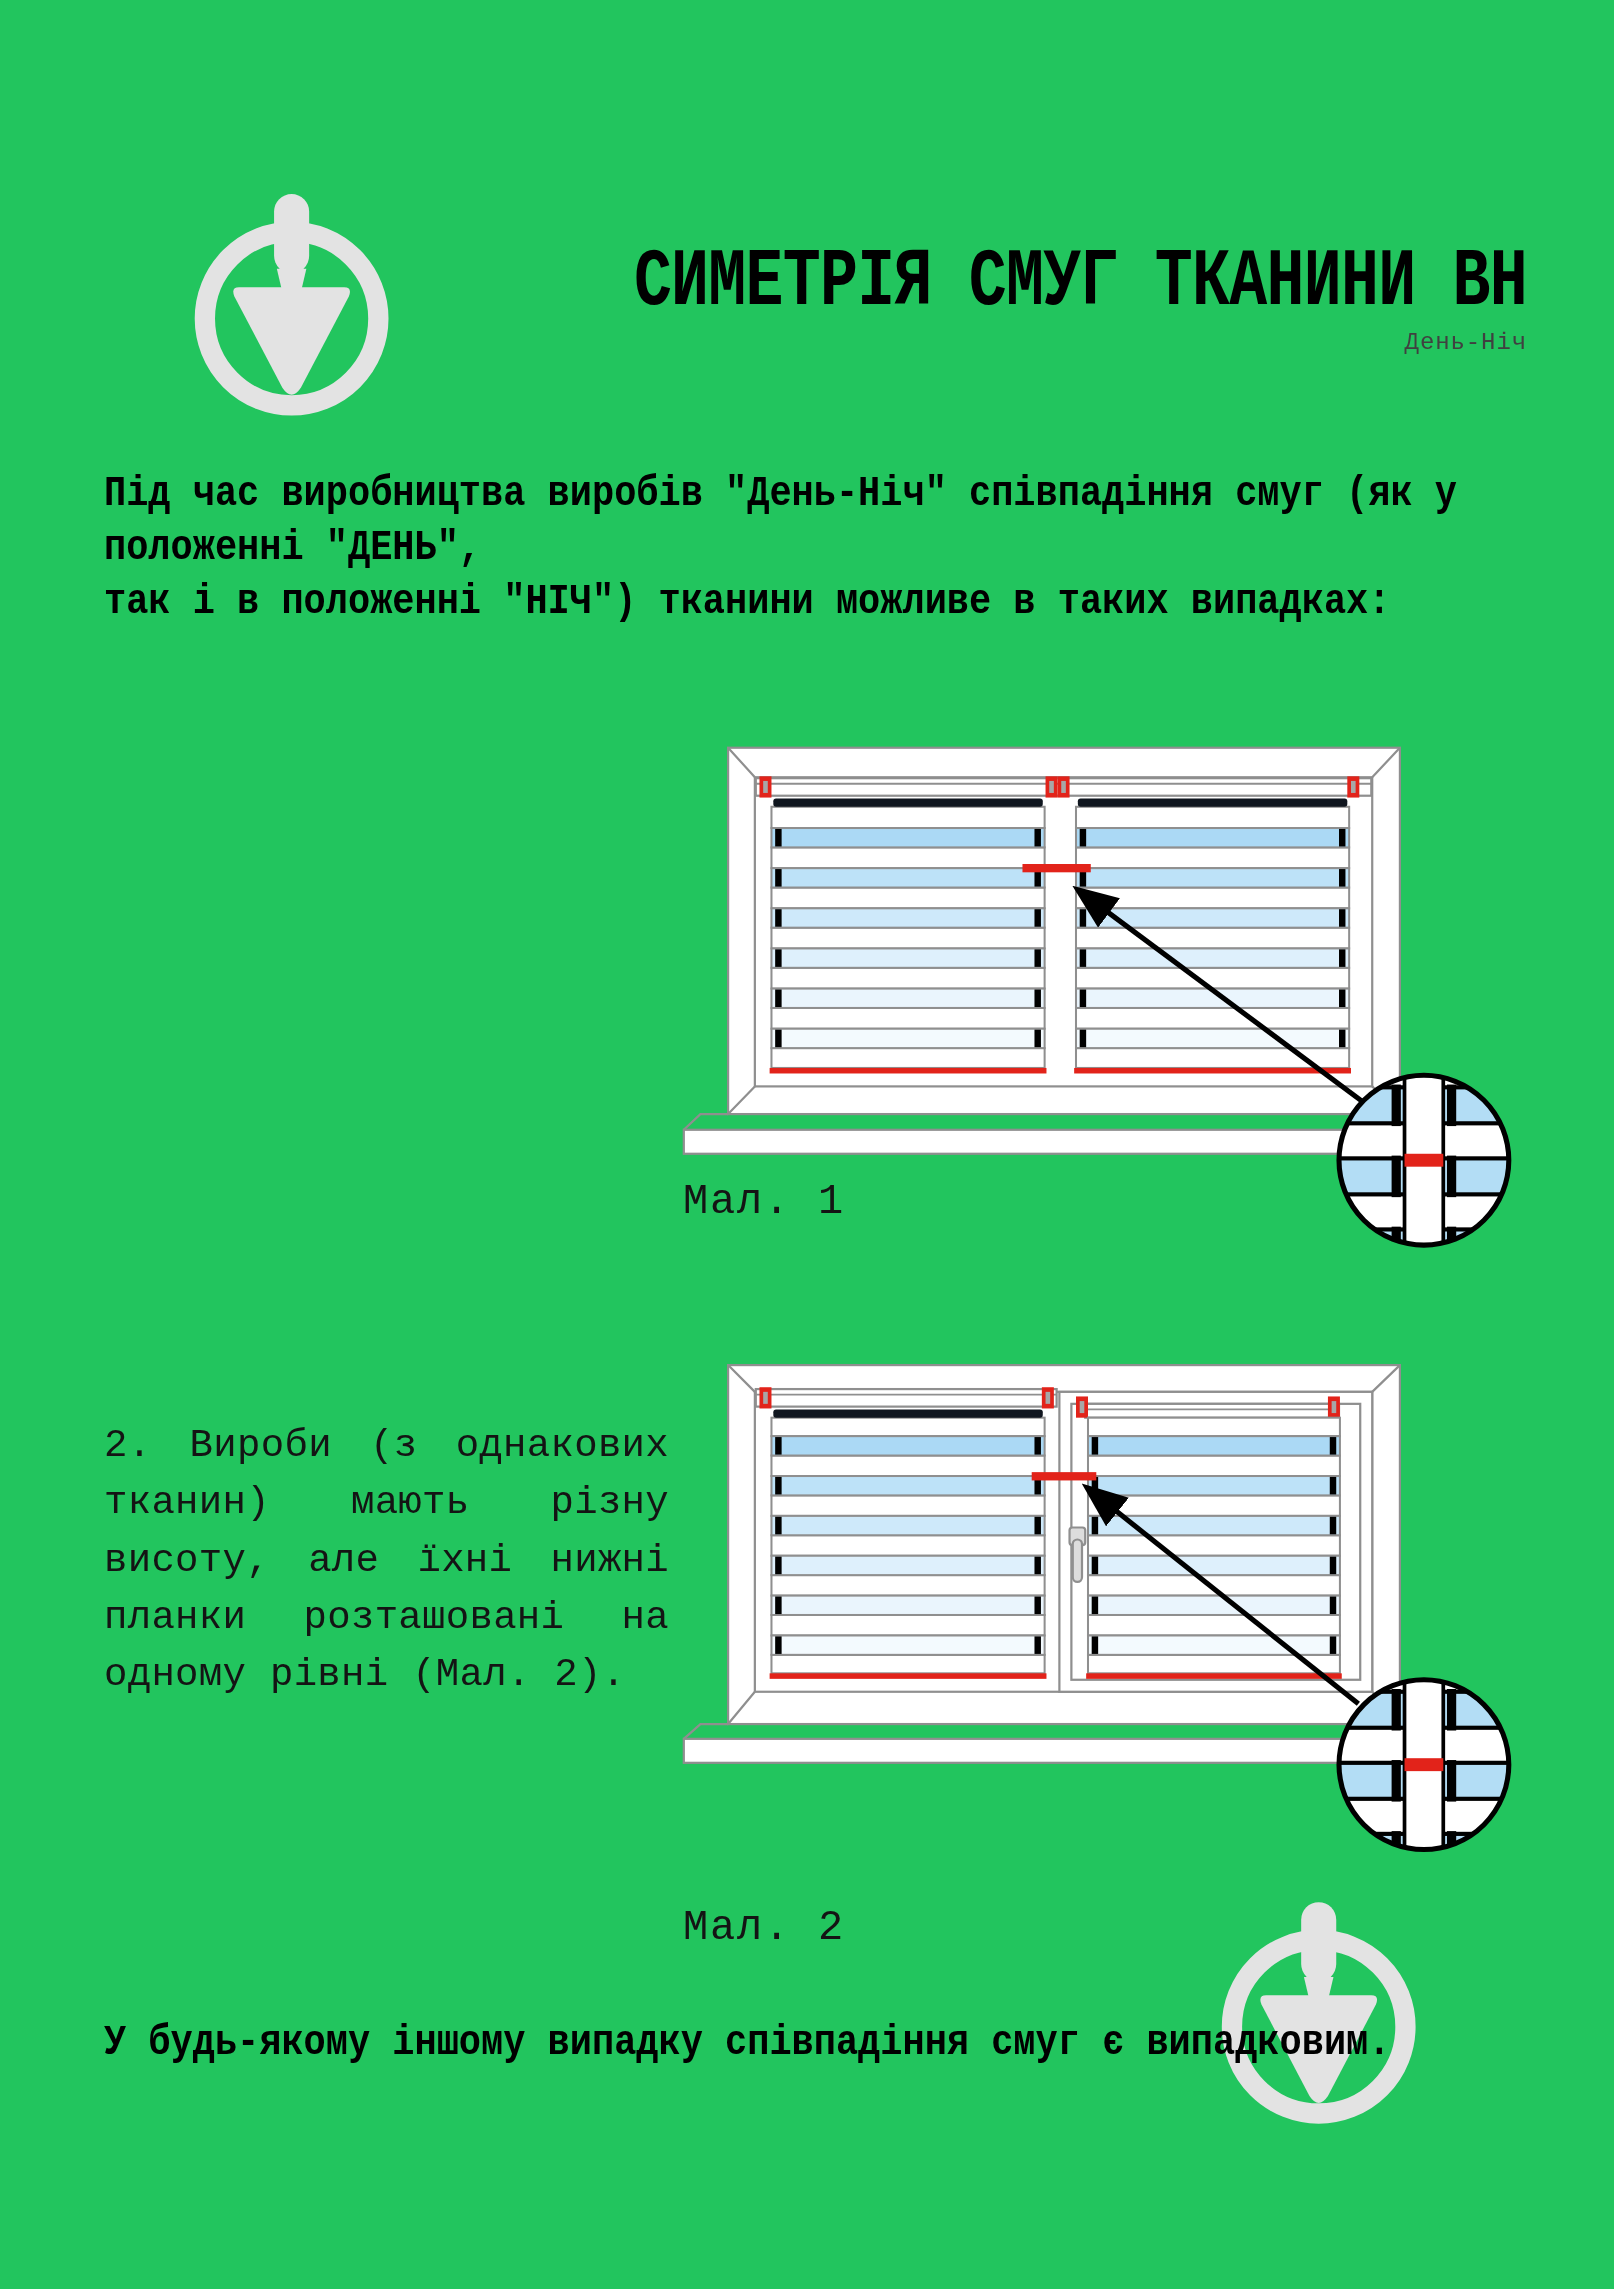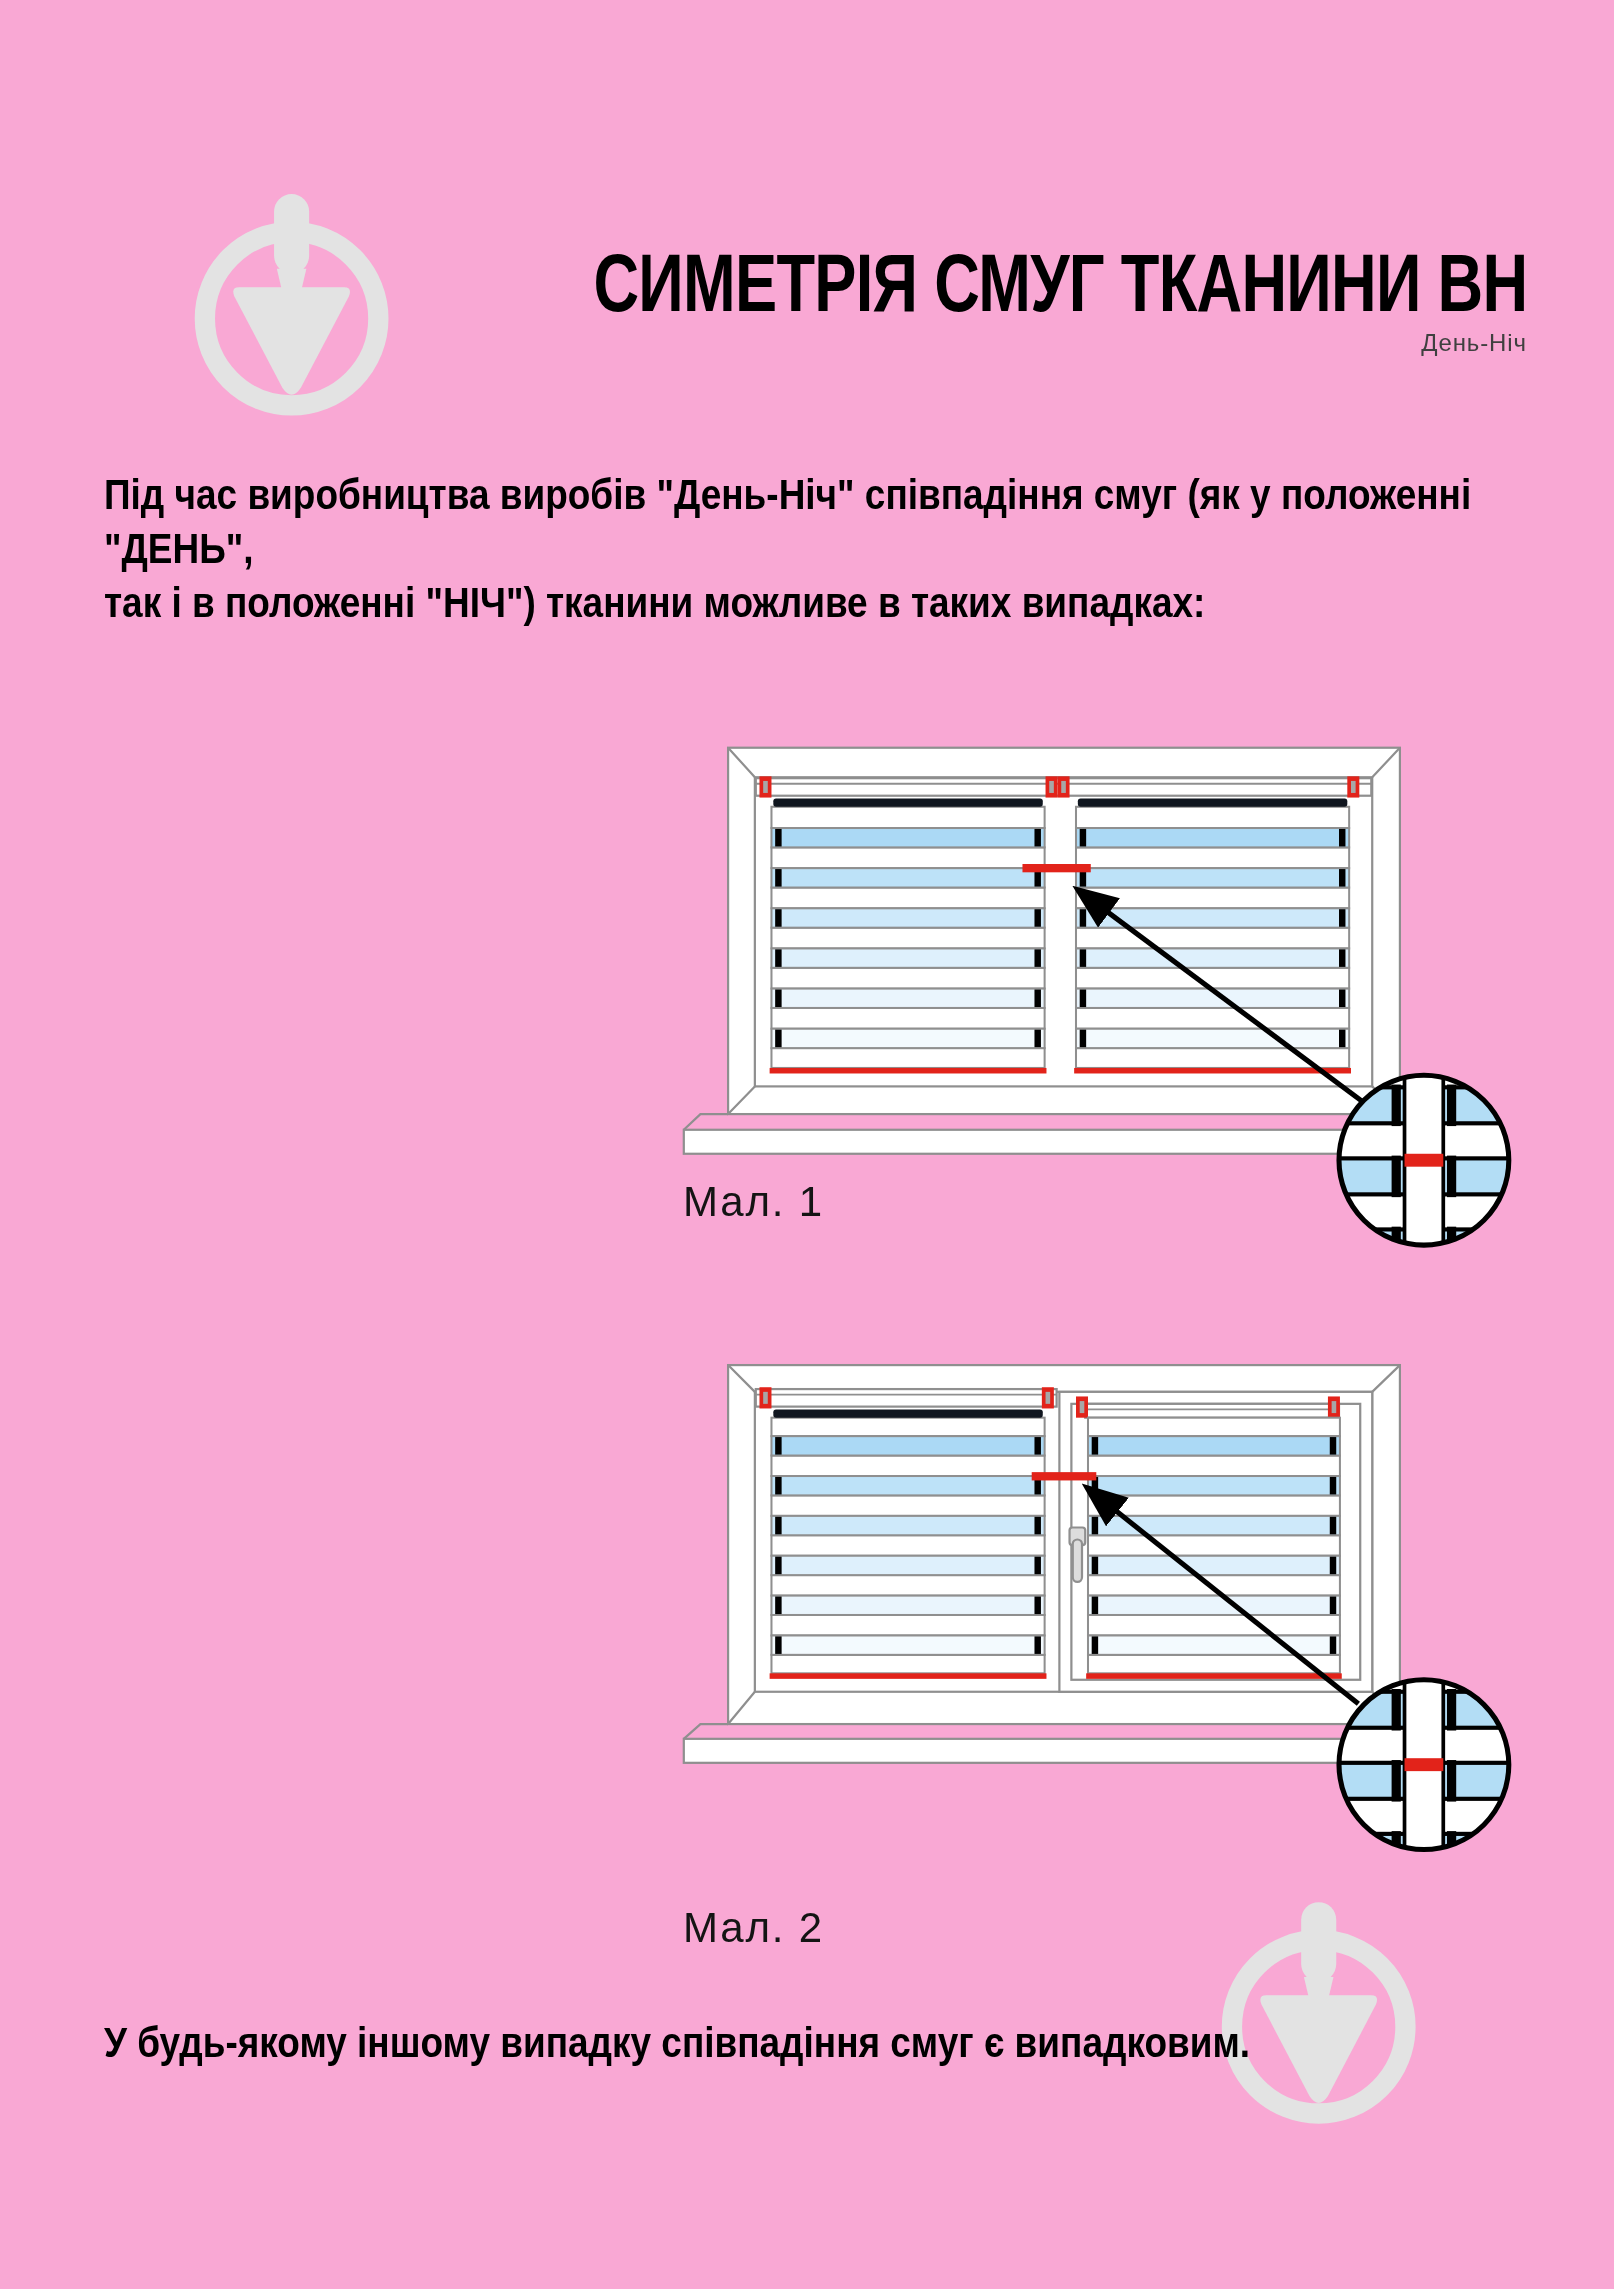--- a/index.html
+++ b/index.html
@@ -1,17 +1,17 @@
 <!DOCTYPE html>
 <html style="font-size:14.8px"><head>
 <meta charset="utf-8">
 <style>
   html,body{margin:0;padding:0;background:#fff;}
-  .page{position:relative;width:1614px;height:2290px;background:#f9a8d4;overflow:hidden;
-        font-family:Liberation Sans, sans-serif;color:#000;}
+  .page{position:relative;width:1614px;height:2290px;background:#22c55e;overflow:hidden;
+        font-family:Liberation Mono, monospace;color:#000;}
   #diagram-overlay{position:absolute;left:0;top:0;width:1614px;height:2290px;pointer-events:none;}
   .fr{fill:#ffffff;stroke:#8f8f8f;stroke-width:2.4;}
   .ln{fill:none;stroke:#8f8f8f;stroke-width:2.4;}
   .hd{fill:#dcdcdc;stroke:#8f8f8f;stroke-width:2.4;}
   .title{position:absolute;top:183px;right:87px;font-size:81px;font-weight:700;letter-spacing:-0.9px;
          white-space:nowrap;transform:scaleX(.78);transform-origin:100% 50%;}
   .subtitle{position:absolute;top:329px;right:87px;font-size:24px;color:#404040;letter-spacing:0.9px;}
   .intro{position:absolute;left:104px;top:426px;width:1611px;font-size:42px;font-weight:700;
          line-height:1.28;transform:scaleX(.88);transform-origin:0 0;}
   .intro span{display:block;}
@@ -241,19 +241,20 @@
   </svg>
 
   <h1 class="title">СИМЕТРІЯ СМУГ ТКАНИНИ ВН</h1>
   <div class="subtitle">День-Ніч</div>
 
   <p class="intro">
     <span>Під час виробництва виробів "День-Ніч" співпадіння смуг (як у положенні "ДЕНЬ",</span>
     <span>так і в положенні "НІЧ") тканини можливе в таких випадках:</span>
   </p>
 
+  <div class="item" id="item2">2. Вироби (з однакових тканин) мають різну висоту, але їхні нижні планки розташовані на одному рівні (Мал. 2).</div>
 
   <div class="caption" id="cap1">Мал. 1</div>
   <div class="caption" id="cap2">Мал. 2</div>
 
   <div class="footer">У будь-якому іншому випадку співпадіння смуг є випадковим.</div>
 </div>
 
 
 </body></html>

